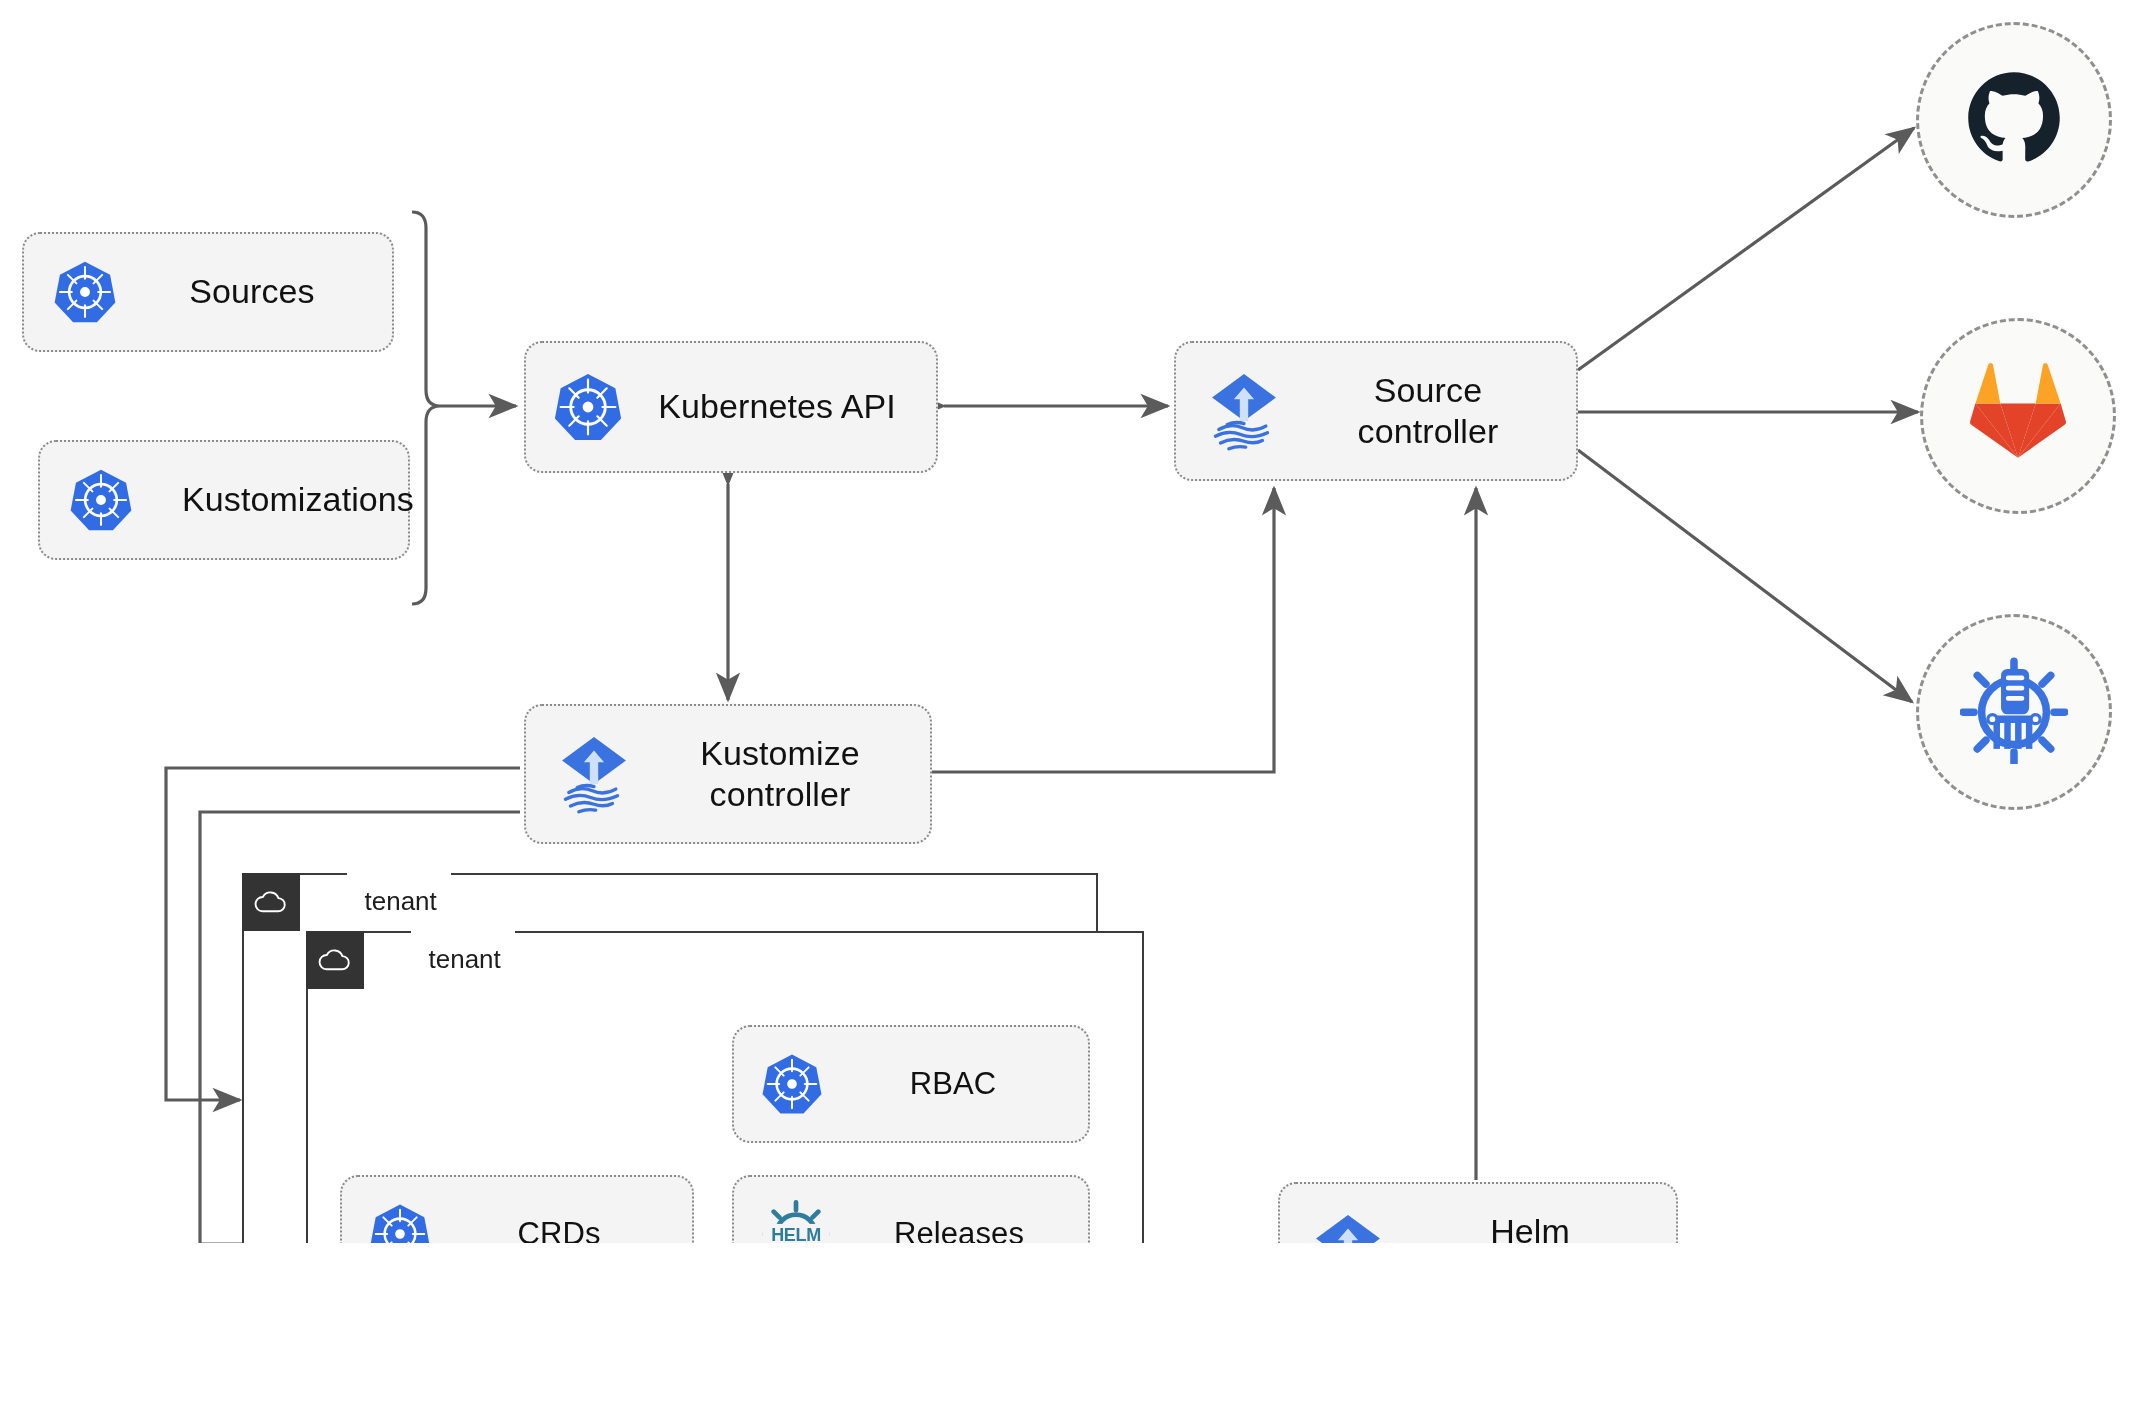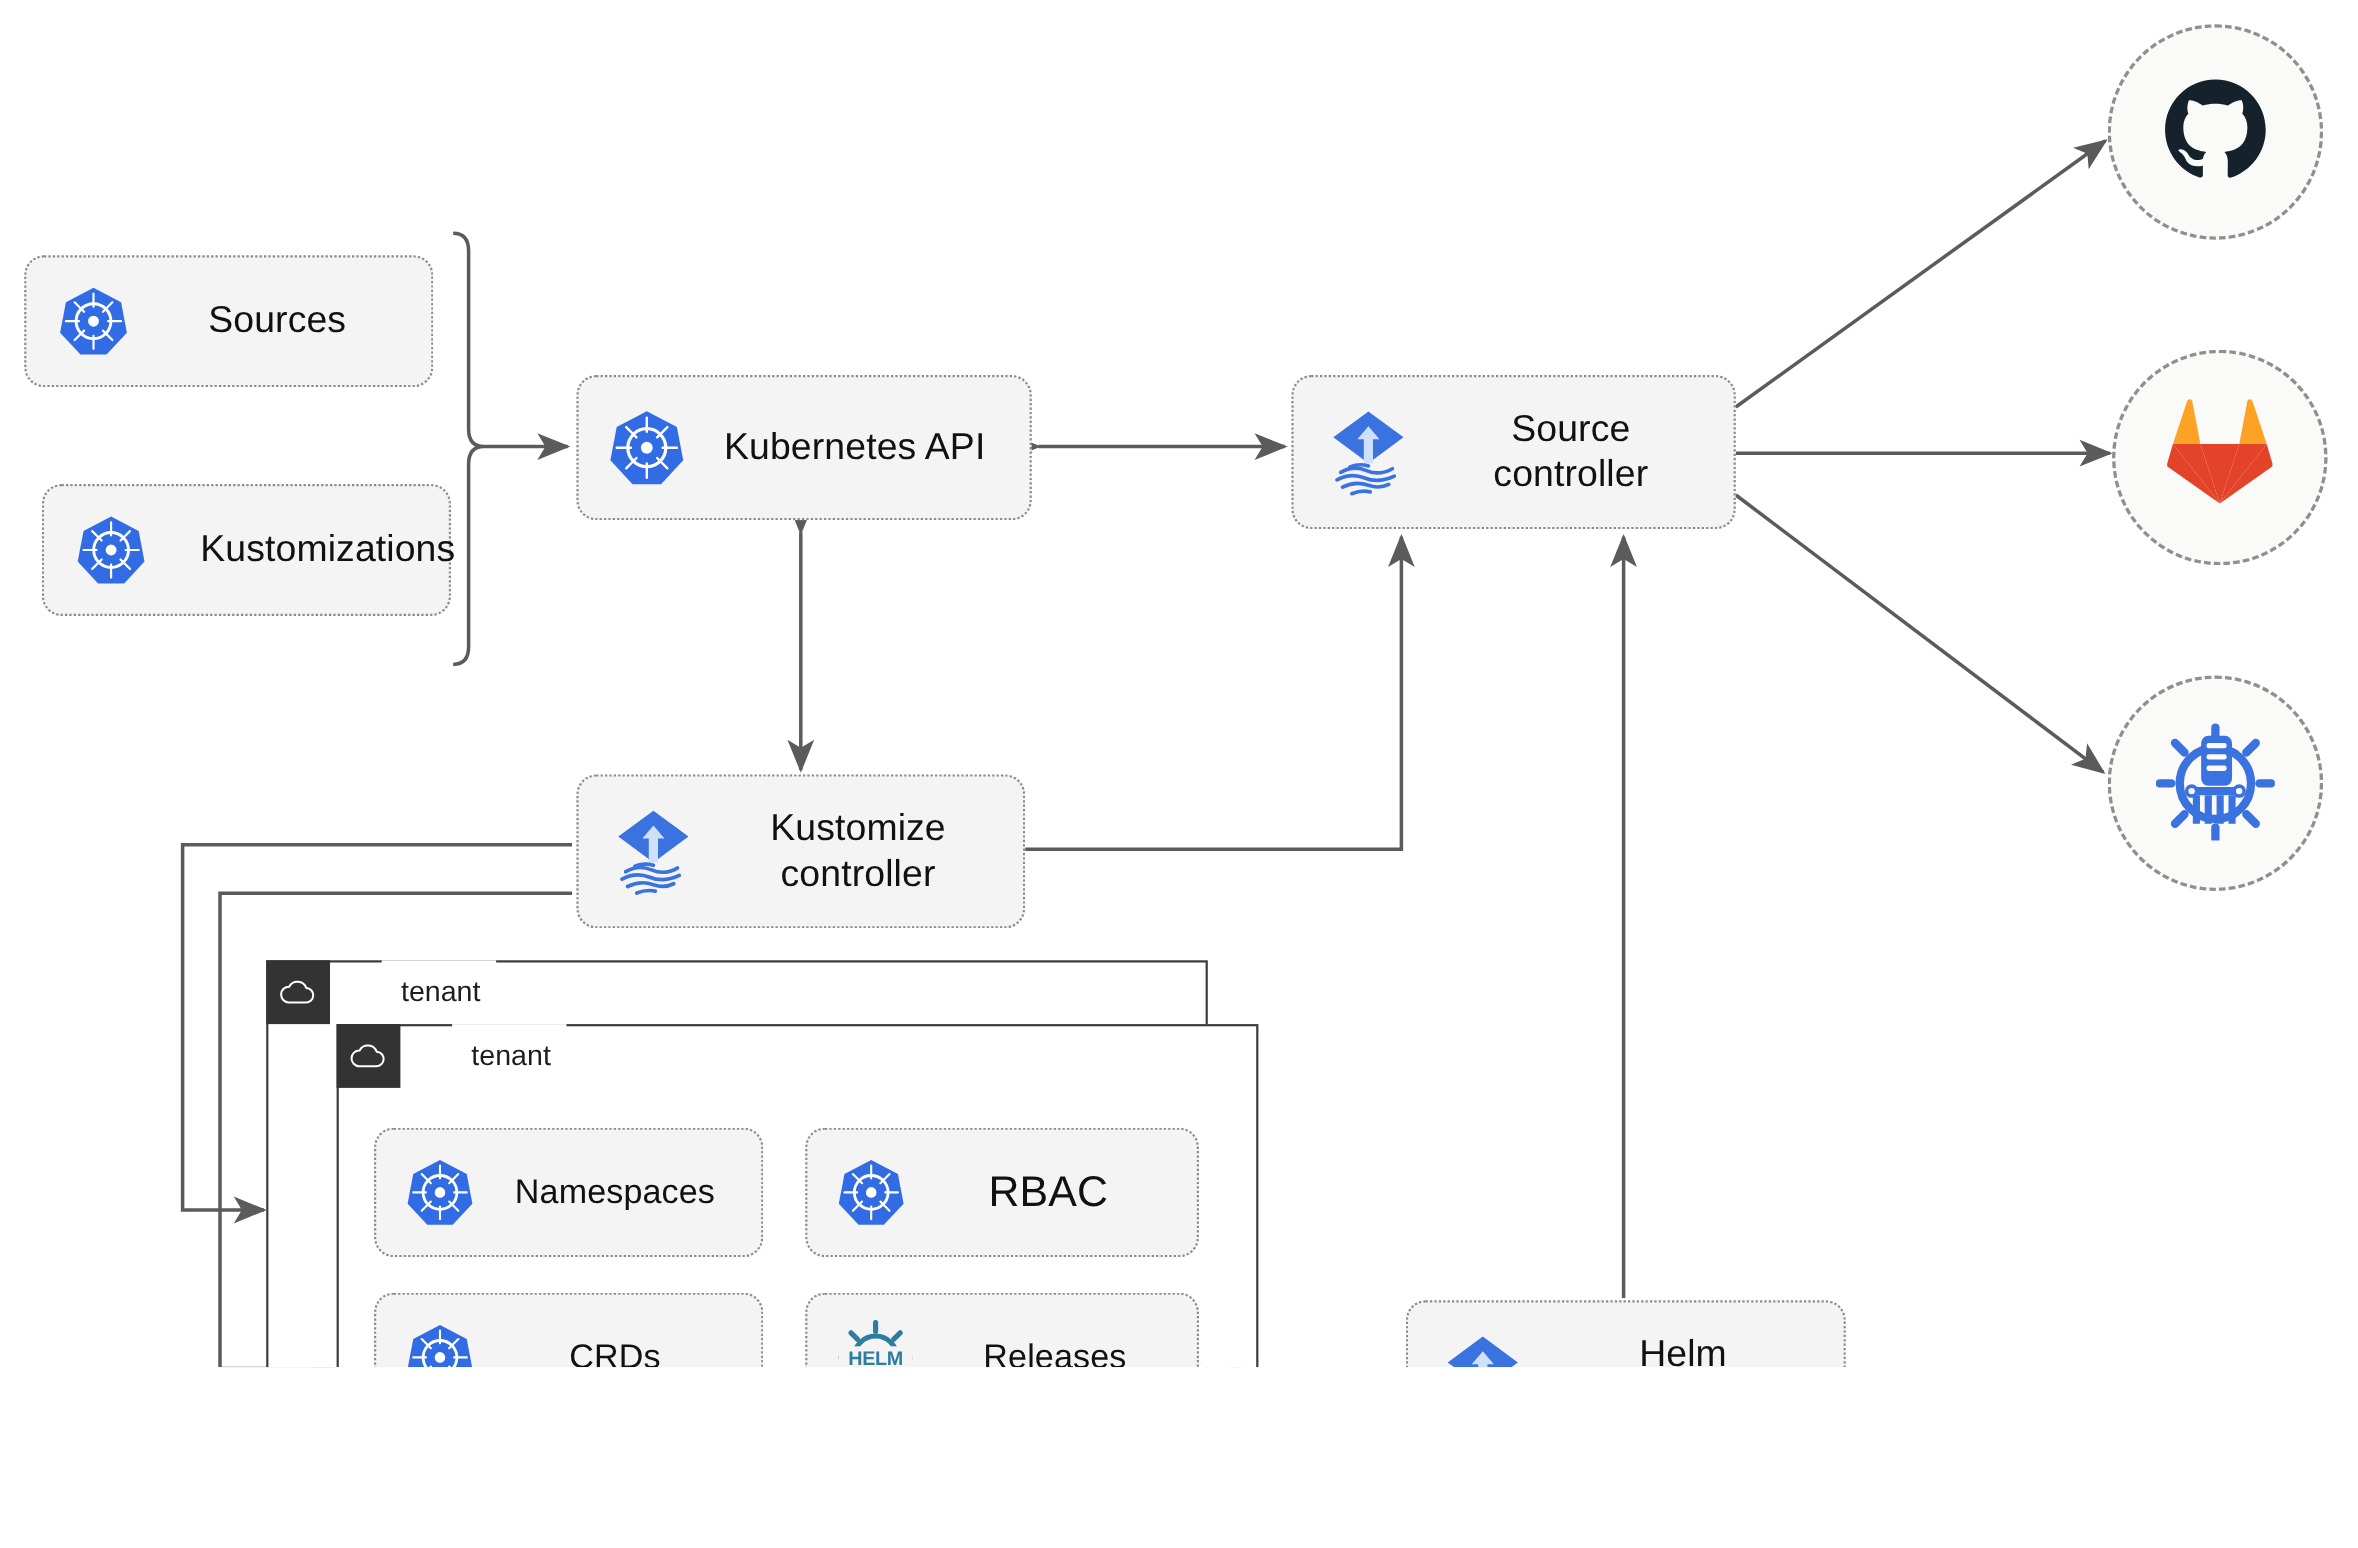--- a/index.html
+++ b/index.html
@@ -261,48 +261,34 @@
       <span class="tabicon">
         <svg width="34" height="26" viewBox="0 0 44 30">
           <path d="M11 27 h20 a8.5 8.5 0 00.6-17 A11 11 0 0011.5 8.5
                    A8 8 0 0011 27 Z" fill="none" stroke="#fff" stroke-width="2.4" stroke-linejoin="round"></path>
         </svg>
       </span>
       <span class="tabtext">tenant</span>
     </div>
   </div>
 
-  <div class="node" style="left:340px;top:1025px;width:354px;height:118px;padding-left:26px;">
+
+  <div class="node" style="left:732px;top:1025px;width:358px;height:118px;padding-left:26px;">
     <span class="ico">
       <svg width="64" height="64" viewBox="0 0 100 100">
         <path d="M50 4 L88 24 L96 66 L68 96 L32 96 L4 66 L12 24 Z" fill="#326ce5"></path>
         <g fill="#fff" stroke="#fff" stroke-width="3" stroke-linecap="round">
           <circle cx="50" cy="50" r="6"></circle>
           <path d="M50 12 L50 30 M50 70 L50 88 M12 50 L30 50 M70 50 L88 50
                    M24 24 L37 37 M63 63 L76 76 M76 24 L63 37 M37 63 L24 76"></path>
           <circle cx="50" cy="50" r="24" fill="none" stroke-width="4"></circle>
         </g>
       </svg>
     </span>
-    <span class="lbl" style="font-size:31px;">Namespaces</span>
-  </div>
-
-  <div class="node" style="left:732px;top:1025px;width:358px;height:118px;padding-left:26px;">
-    <span class="ico">
-      <svg width="64" height="64" viewBox="0 0 100 100">
-        <path d="M50 4 L88 24 L96 66 L68 96 L32 96 L4 66 L12 24 Z" fill="#326ce5"></path>
-        <g fill="#fff" stroke="#fff" stroke-width="3" stroke-linecap="round">
-          <circle cx="50" cy="50" r="6"></circle>
-          <path d="M50 12 L50 30 M50 70 L50 88 M12 50 L30 50 M70 50 L88 50
-                   M24 24 L37 37 M63 63 L76 76 M76 24 L63 37 M37 63 L24 76"></path>
-          <circle cx="50" cy="50" r="24" fill="none" stroke-width="4"></circle>
-        </g>
-      </svg>
-    </span>
-    <span class="lbl" style="font-size:39px;">RBAC</span>
+    <span class="lbl" style="font-size:31px;">RBAC</span>
   </div>
 
   <div class="node" style="left:340px;top:1175px;width:354px;height:118px;padding-left:26px;">
     <span class="ico">
       <svg width="64" height="64" viewBox="0 0 100 100">
         <path d="M50 4 L88 24 L96 66 L68 96 L32 96 L4 66 L12 24 Z" fill="#326ce5"></path>
         <g fill="#fff" stroke="#fff" stroke-width="3" stroke-linecap="round">
           <circle cx="50" cy="50" r="6"></circle>
           <path d="M50 12 L50 30 M50 70 L50 88 M12 50 L30 50 M70 50 L88 50
                    M24 24 L37 37 M63 63 L76 76 M76 24 L63 37 M37 63 L24 76"></path>

